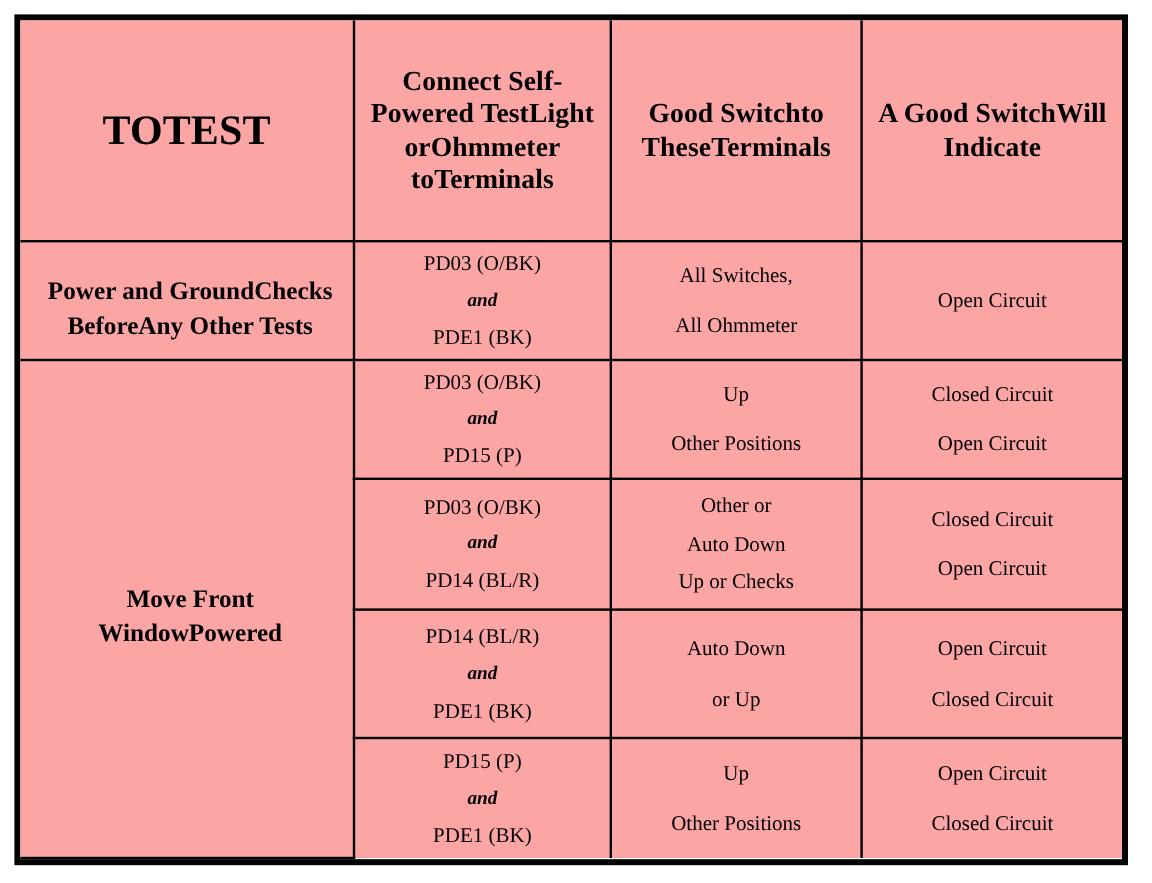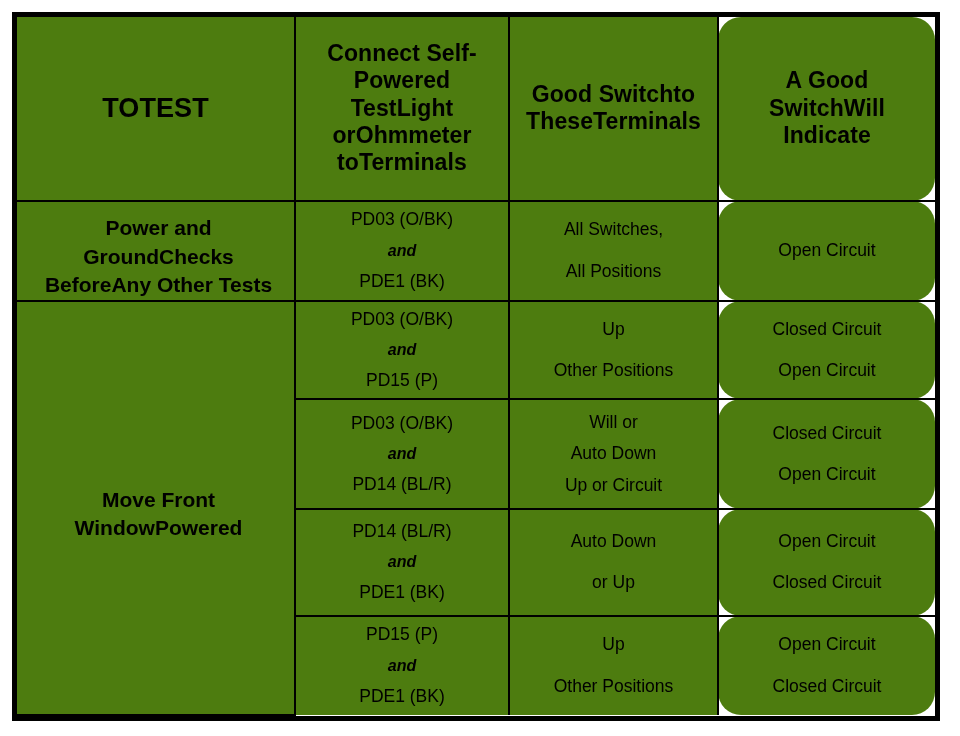--- a/index.html
+++ b/index.html
@@ -38,46 +38,47 @@
 
   .tbl {
     width: 100%;
     height: 100%;
     border-collapse: collapse;
     table-layout: fixed;
   }
 
   .tbl td {
     border: 2px solid #000000;
-    background: #4d7c0f;
+    background: #fca5a5;
     padding: 0;
     vertical-align: middle;
     text-align: center;
+    font-family: Liberation Serif, serif;
   }
   
   .tbl tr:first-child td { border-top: none; }
   .tbl tr:last-child  td { border-bottom: none; }
   .tbl td:first-child { border-left: none; }
-  .tbl td:last-child  { border-right: none; border-radius: 23px; }
+  .tbl td:last-child  { border-right: none; }
 
   
   .col-1 { width: 278px; }
   .col-2 { width: 214px; }
   .col-3 { width: 209px; }
   .col-4 { width: 217px; }
 
   
   .hdr {
     font-weight: bold;
     font-size: 23px;
     line-height: 1.19;
     letter-spacing: 0.1px;
   }
   .hdr.big {
-    font-size: 27px;
+    font-size: 35px;
     line-height: 1.24;
   }
   .hdr-inner { padding: 4px 6px; }
 
   
   .rowlabel {
     font-weight: bold;
     font-size: 21px;
     line-height: 1.35;
     text-align: left;
@@ -132,21 +133,21 @@
             <td class="datacell">
               <div class="dc-inner">
                 <span class="ln">PD03 (O/BK)</span>
                 <span class="ln ital">and</span>
                 <span class="ln">PDE1  (BK)</span>
               </div>
             </td>
             <td class="datacell">
               <div class="dc-inner">
                 <span class="ln">All Switches,</span>
-                <span class="ln gap">All Positions</span>
+                <span class="ln gap">All Ohmmeter</span>
               </div>
             </td>
             <td class="datacell">
               <div class="dc-inner">
                 <span class="ln">Open Circuit</span>
               </div>
             </td>
           </tr>
           <tr style="height: 97px;">
             <td class="rowlabel" rowspan="4">
@@ -175,23 +176,23 @@
           <tr style="height: 108px;">
             <td class="datacell">
               <div class="dc-inner">
                 <span class="ln">PD03 (O/BK)</span>
                 <span class="ln ital">and</span>
                 <span class="ln">PD14 (BL/R)</span>
               </div>
             </td>
             <td class="datacell">
               <div class="dc-inner">
-                <span class="ln">Will or</span>
+                <span class="ln">Other or</span>
                 <span class="ln">Auto Down</span>
-                <span class="ln">Up or Circuit</span>
+                <span class="ln">Up or Checks</span>
               </div>
             </td>
             <td class="datacell">
               <div class="dc-inner">
                 <span class="ln">Closed Circuit</span>
                 <span class="ln gap">Open Circuit</span>
               </div>
             </td>
           </tr>
           <tr style="height: 105px;">

